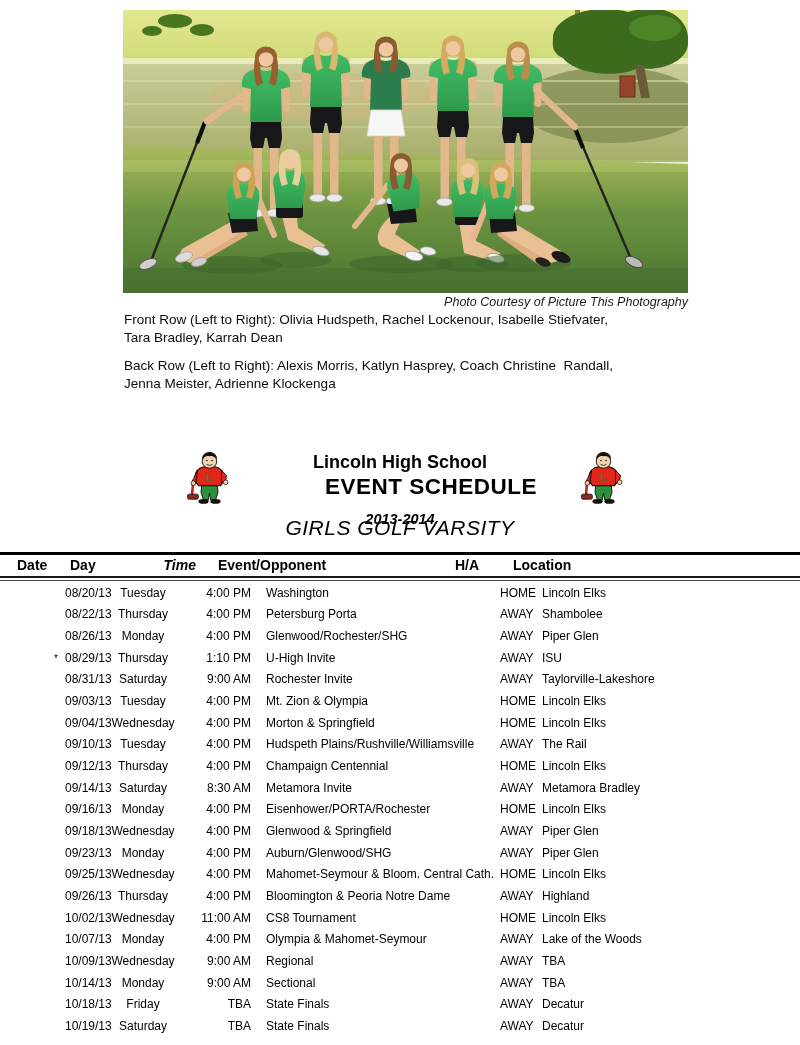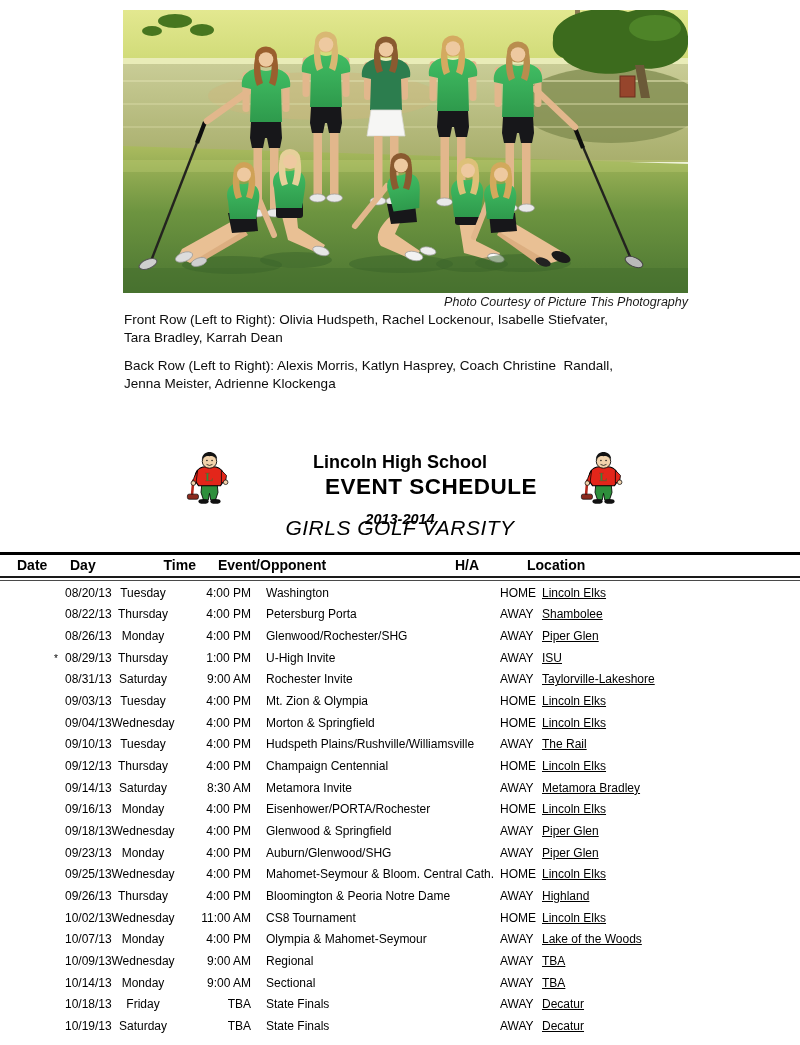--- a/index.html
+++ b/index.html
@@ -27,35 +27,35 @@
 
   
   .rule{position:absolute;left:0;width:800px;background:#000;}
   #rule-top{top:552px;height:3px;}
   #rule-mid{top:576px;height:2px;background:#1a1a1a;}
   #rule-mid2{top:580px;height:1px;background:#4a4a4a;}
   .thead{position:absolute;top:555px;left:0;width:800px;height:16px;border-radius:9px;}
   .th{position:absolute;top:2px;font-weight:bold;font-size:14px;white-space:nowrap;}
   .th.c-date{left:17px;}
   .th.c-day{left:70px;}
-  .th.c-time{left:138px;width:58px;text-align:right;}
+  .th.c-time{left:138px;width:58px;text-align:right;font-style:italic;}
   .th.c-event{left:218px;}
   .th.c-ha{left:455px;}
-  .th.c-loc{left:527px;}
+  .th.c-loc{left:513px;}
 
   .tbody{position:absolute;top:582px;left:0;width:800px;}
   .tr{position:relative;height:21.66px;margin-left:48px;}
   .td{position:absolute;top:50%;transform:translateY(-50%);font-size:12px;white-space:nowrap;color:#000;}
   .td.c-note{left:6px;font-size:10px;}
   .td.c-date{left:17px;}
   .td.c-day{left:53px;width:84px;text-align:center;}
   .td.c-time{left:138px;width:65px;text-align:right;}
   .td.c-event{left:218px;}
   .td.c-ha{left:452px;}
-  .td.c-loc{left:494px;text-decoration:underline;}
+  .td.c-loc{left:494px;}
 </style>
 </head>
 <body>
 
 <div class="photo">
 <svg viewBox="0 0 565 283" preserveAspectRatio="none">
   <defs>
     <linearGradient id="gTop" x1="0" y1="0" x2="0" y2="1">
       <stop offset="0" stop-color="#e3e890"></stop>
           <stop offset="1" stop-color="#ccd872"></stop>
@@ -334,21 +334,21 @@
     <span class="td c-time">4:00 PM</span>
     <span class="td c-event">Glenwood/Rochester/SHG</span>
     <span class="td c-ha">AWAY</span>
     <span class="td c-loc">Piper Glen</span>
   </div>
 
   <div class="tr">
     <span class="td c-note">*</span>
     <span class="td c-date">08/29/13</span>
     <span class="td c-day">Thursday</span>
-    <span class="td c-time">1:00 PM</span>
+    <span class="td c-time">1:10 PM</span>
     <span class="td c-event">U-High Invite</span>
     <span class="td c-ha">AWAY</span>
     <span class="td c-loc">ISU</span>
   </div>
 
   <div class="tr">
     <span class="td c-note"></span>
     <span class="td c-date">08/31/13</span>
     <span class="td c-day">Saturday</span>
     <span class="td c-time">9:00 AM</span>

